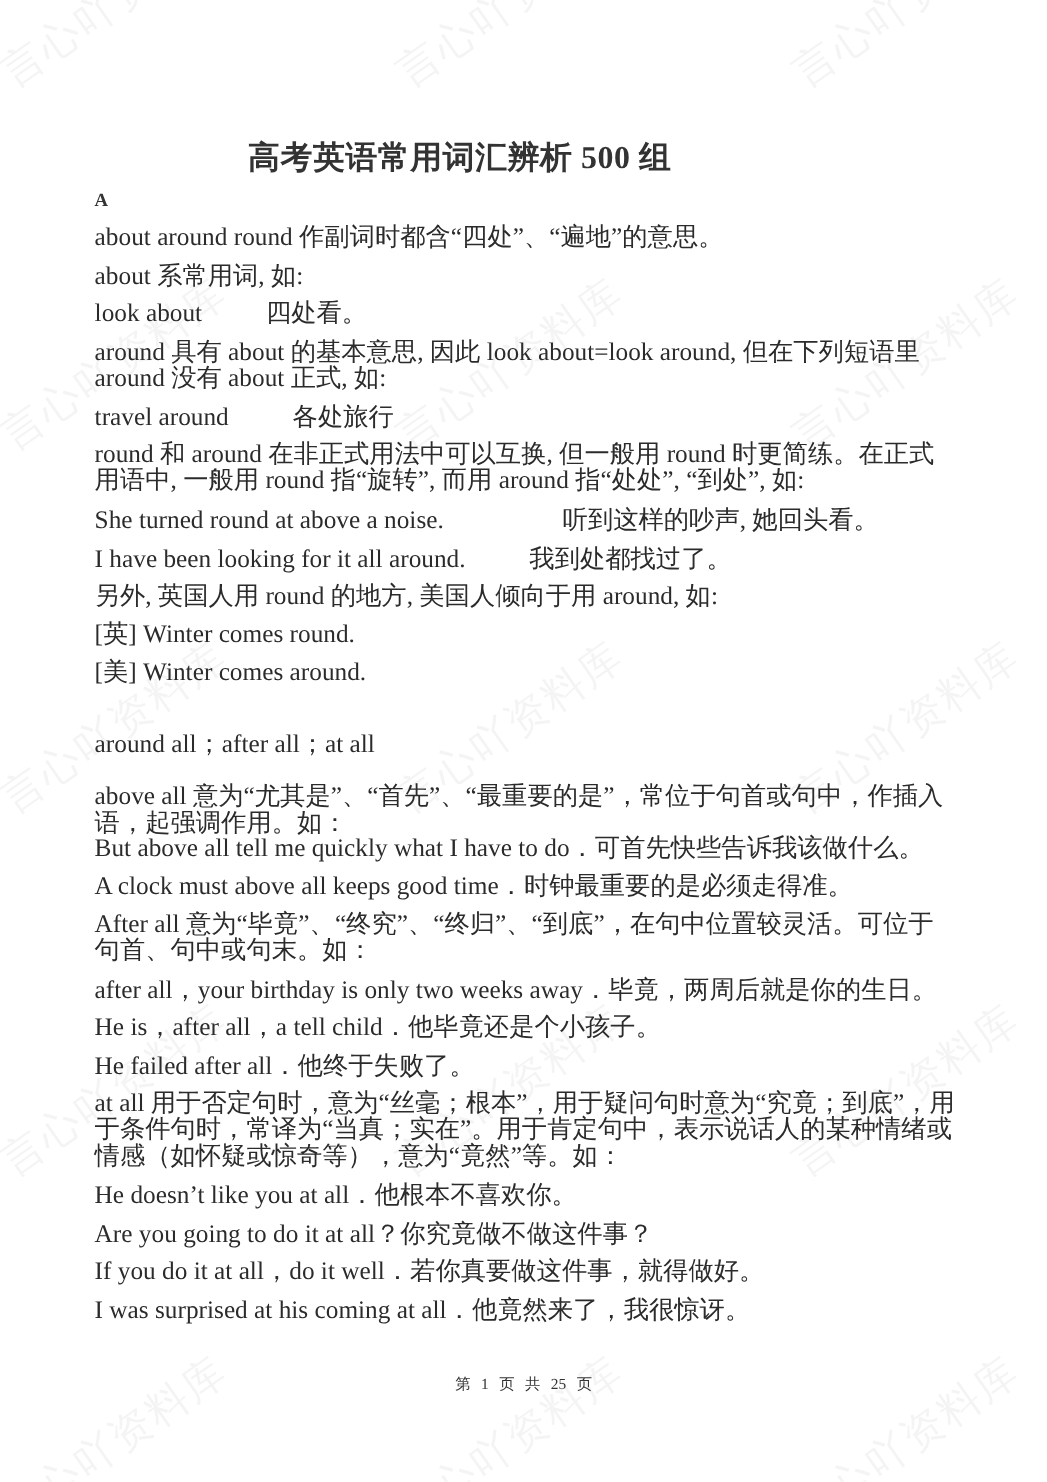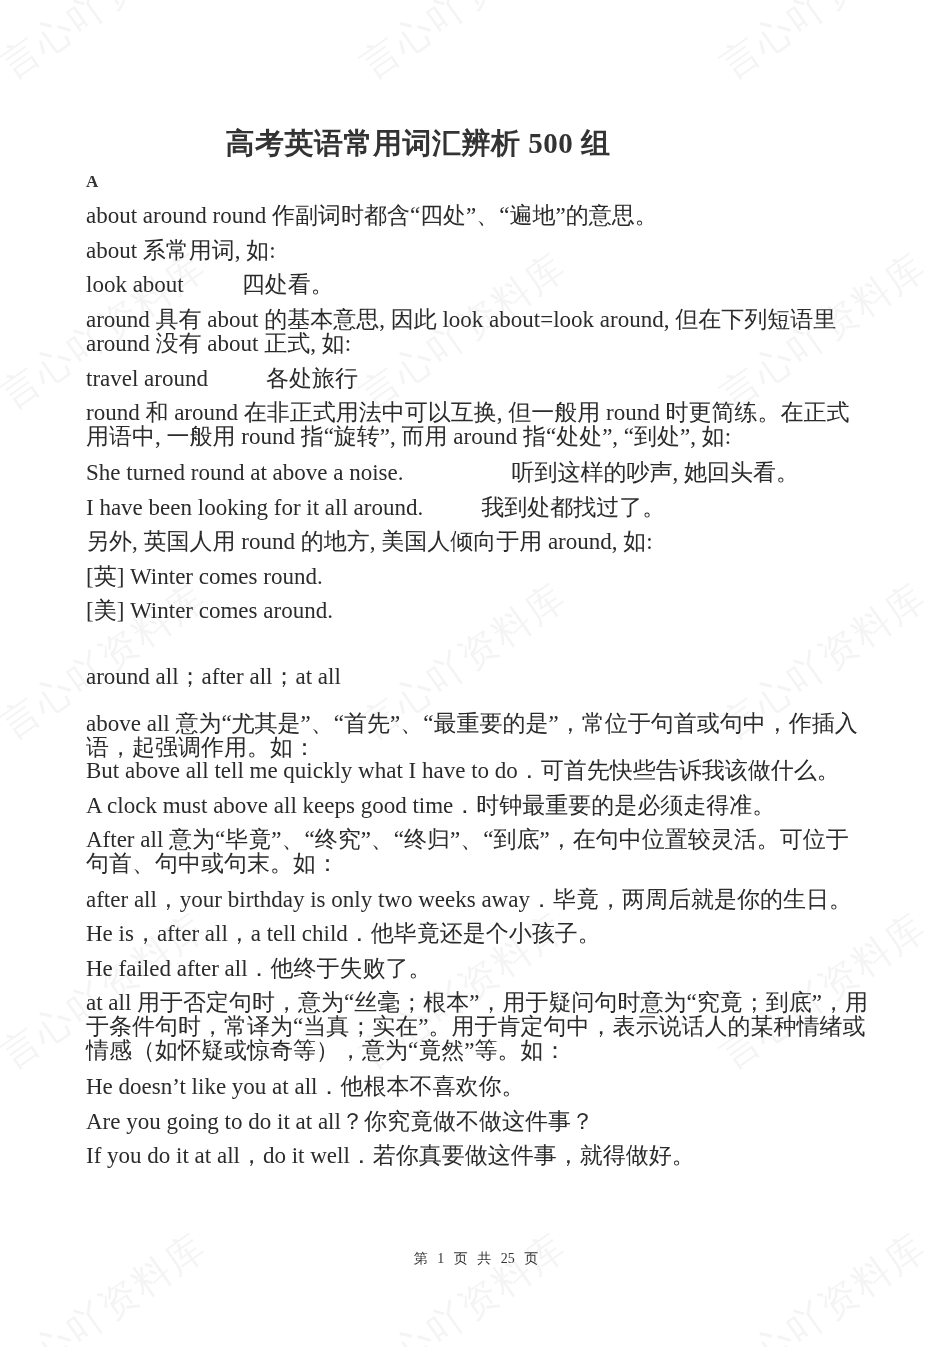--- a/index.html
+++ b/index.html
@@ -131,15 +131,16 @@
   <div class="line" style="top:759px;text-align:center;">But above all tell me quickly what I have to do．可首先快些告诉我该做什么。</div>
   <div class="line" style="top:794px;">A clock must above all keeps good time．时钟最重要的是必须走得准。</div>
   <div class="line wrap" style="top:828px;">  After all 意为“毕竟”、“终究”、“终归”、“到底”，在句中位置较灵活。可位于句首、句中或句末。如：</div>
   <div class="line" style="top:888px;">after all，your birthday is only two weeks away．毕竟，两周后就是你的生日。</div>
   <div class="line" style="top:922px;">He is，after all，a tell child．他毕竟还是个小孩子。</div>
   <div class="line" style="top:957px;">He failed after all．他终于失败了。</div>
   <div class="line wrap" style="top:991px;">at all 用于否定句时，意为“丝毫；根本”，用于疑问句时意为“究竟；到底”，用于条件句时，常译为“当真；实在”。用于肯定句中，表示说话人的某种情绪或情感（如怀疑或惊奇等），意为“竟然”等。如：</div>
   <div class="line" style="top:1075px;">He doesn’t like you at all．他根本不喜欢你。</div>
   <div class="line" style="top:1110px;">Are you going to do it at all？你究竟做不做这件事？</div>
   <div class="line" style="top:1144px;">If you do it at all，do it well．若你真要做这件事，就得做好。</div>
+  <div class="line" style="top:1179px;">I was surprised at his coming at all．他竟然来了，我很惊讶。</div>
 
   <div class="footer">第 1 页 共 25 页</div>
 </div>
 
 </body></html>

